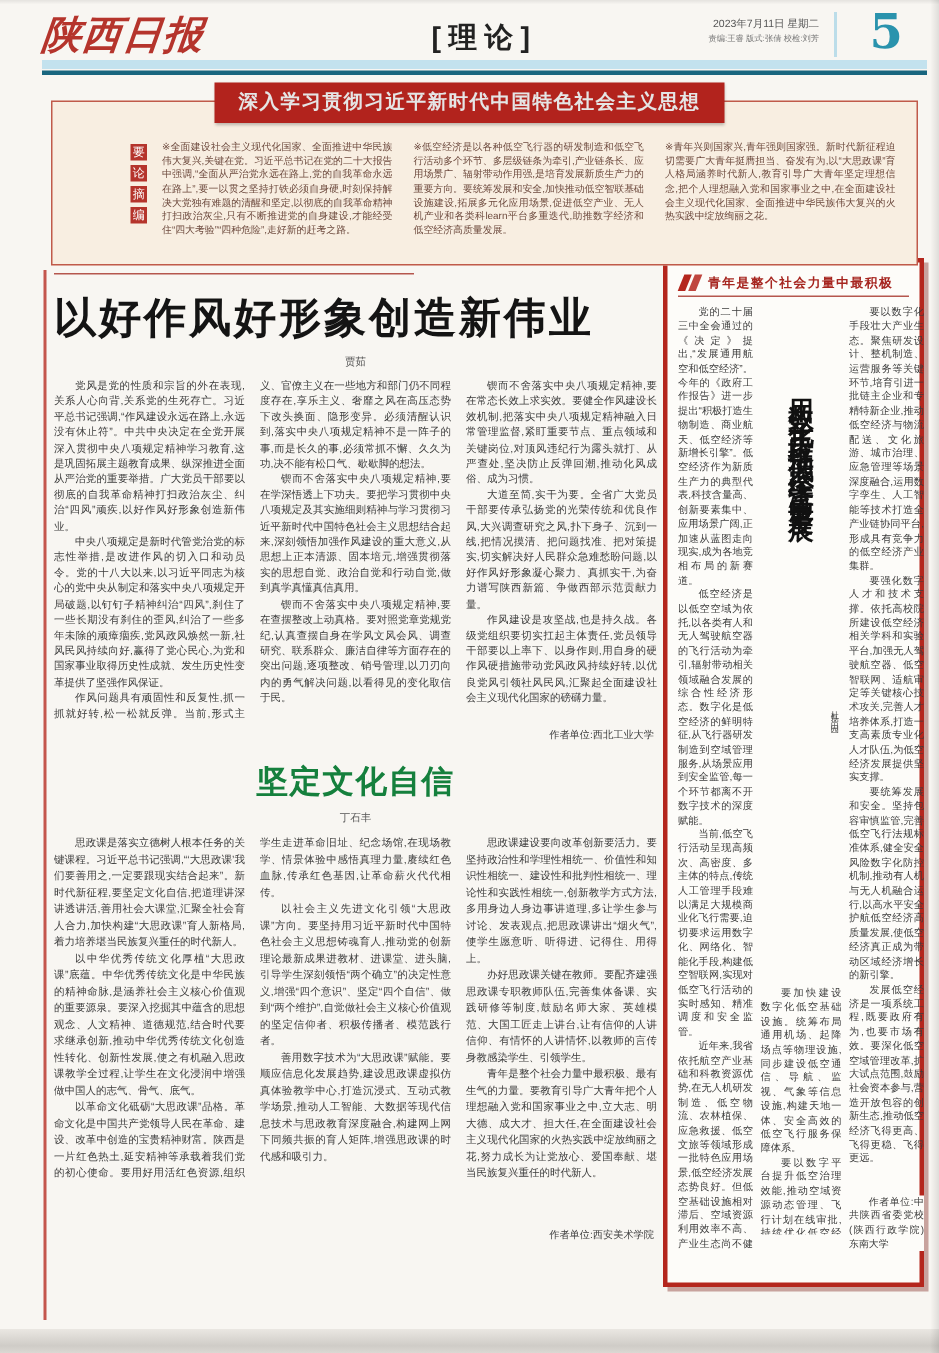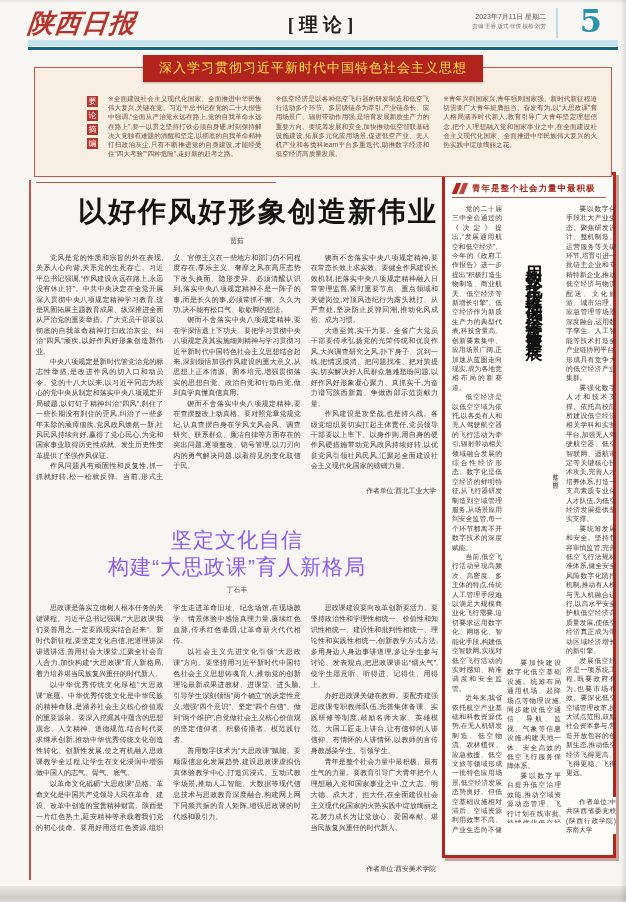--- a/index.html
+++ b/index.html
@@ -4,61 +4,61 @@
 <style>
   html,body{margin:0;padding:0;background:#e7e4df;}
   .paper{position:relative;width:626px;height:902px;margin:0 auto;background:#f8f6f2;overflow:hidden;
          font-family:"Liberation Sans","DejaVu Sans",sans-serif;}
 
   
   .masthead{position:absolute;left:28px;right:8px;top:4px;height:36px;}
   .logo{position:absolute;left:0;top:2px;font-family:"DejaVu Serif","Liberation Serif",serif;
         font-size:26px;font-weight:bold;font-style:italic;color:#b5342c;transform:skewX(-6deg);letter-spacing:1px;}
   .section{position:absolute;left:0;right:0;top:8px;text-align:center;font-size:19px;font-weight:bold;
-           color:#222;letter-spacing:5px;font-family:Liberation Serif, serif;}
+           color:#222;letter-spacing:5px;}
   .dateblock{position:absolute;right:72px;top:8px;text-align:right;color:#555;}
   .date{font-size:7px;line-height:10px;}
   .credits{font-size:5.5px;line-height:8px;color:#777;}
   .vdivider{position:absolute;right:60px;top:4px;width:2px;height:30px;background:#bcdde9;}
   .pageno{position:absolute;right:16px;top:-2px;font-family:"DejaVu Serif","Liberation Serif",serif;
           font-size:32px;color:#2a93ad;font-weight:bold;}
   .band-light{position:absolute;left:28px;right:8px;top:40px;height:6px;background:#c3e2ee;}
   .band-dark{position:absolute;left:28px;right:8px;top:47px;height:3px;background:#19667f;}
 
   
   .banner-wrap{position:absolute;left:0;right:0;top:55px;display:flex;justify-content:center;z-index:3;}
-  .banner{background:#b2231d;color:#fde047;font-size:13px;font-weight:normal;letter-spacing:1px;
+  .banner{background:#b2231d;color:#e5e5e5;font-size:13px;font-weight:bold;letter-spacing:1px;
           padding:4px 16px 5px;box-shadow:0 1px 2px rgba(0,0,0,.25);}
   .digest{position:absolute;left:34px;width:578px;top:67px;height:110px;background:#f8eee1;
           border:1px solid #c05a4a;box-sizing:border-box;display:flex;align-items:flex-start;
           padding:26px 14px 8px 52px;z-index:1;}
   .digest-label{display:flex;flex-direction:column;gap:3px;margin-right:10px;margin-top:2px;}
   .sq{width:11px;height:11px;background:#b5342c;color:#fff;font-size:8px;line-height:11px;text-align:center;}
   .digest-cols{flex:1;display:flex;gap:14px;}
   .digest-item{flex:1;margin:0;font-size:6.6px;line-height:9.2px;text-align:justify;color:#6d4a3e;}
 
   
   .left-rule{position:absolute;left:29px;top:180px;height:700px;width:2px;background:#c4564d;}
   .article-left{position:absolute;left:36px;top:180px;width:402px;}
   .kicker{display:flex;align-items:center;gap:5px;height:13px;}
   .kicker-text{font-size:9.5px;font-weight:bold;color:#a6251f;letter-spacing:1px;}
   .slash{display:inline-block;width:15px;height:11px;position:relative;flex:none;}
   .slash::before,.slash::after{content:"";position:absolute;top:0;bottom:0;width:5px;background:#b4261d;transform:skewX(-22deg);}
   .slash::before{left:2px;}.slash::after{left:9px;opacity:.85;}
   .kicker-line{height:1px;background:#b5574e;margin-top:2px;}
   .kicker-line.partial{width:240px;}
-  .headline1{margin:10px 0 0;font-size:28px;font-weight:900;text-align:right;letter-spacing:2px;color:#141414;}
+  .headline1{margin:10px 0 0;font-size:28px;font-weight:900;text-align:left;letter-spacing:2px;color:#141414;}
   .byline{margin-top:5px;text-align:center;font-size:7px;color:#555;}
   .body{position:relative;margin-top:7px;column-count:3;column-gap:10px;font-size:7px;line-height:10.4px;
         text-align:justify;color:#3c3c3c;overflow:hidden;}
   .body p{margin:0;text-indent:2em;}
   .body1{height:243px;}
   .body2{height:272px;line-height:11px;}
   .source{position:absolute;right:0;bottom:0;background:#f8f6f2;padding:0 2px 0 8px;font-size:6.8px;color:#3c3c3c;}
-  .headline2{margin:30px 0 0;font-size:21px;font-weight:400;text-align:center;letter-spacing:1px;color:#8b5cf6;line-height:27px;}
+  .headline2{margin:12px 0 0;font-size:21px;font-weight:700;text-align:center;letter-spacing:1px;color:#15803d;line-height:27px;}
 
   
   .red-box{position:absolute;left:442px;top:172px;width:174px;height:686px;box-sizing:border-box;
            border:3px solid #b4261d;background:#fdfcf9;box-shadow:3px 3px 0 rgba(128,41,33,.4);padding:7px 7px 6px;}
   .red-box .kicker-text{font-size:8.5px;}
   .red-box .kicker-line{width:100%;}
   .rb-cols{display:flex;gap:5px;margin-top:6px;height:630px;}
   .rb-col{width:50px;flex:none;font-size:6.8px;line-height:9.4px;text-align:justify;color:#3c3c3c;
           overflow:hidden;position:relative;}
   .rb-col p{margin:0;text-indent:2em;}
@@ -128,21 +128,20 @@
       <p>锲而不舍落实中央八项规定精神,要在学深悟透上下功夫。要把学习贯彻中央八项规定及其实施细则精神与学习贯彻习近平新时代中国特色社会主义思想结合起来,深刻领悟加强作风建设的重大意义,从思想上正本清源、固本培元,增强贯彻落实的思想自觉、政治自觉和行动自觉,做到真学真懂真信真用。</p>
       <p>锲而不舍落实中央八项规定精神,要在查摆整改上动真格。要对照党章党规党纪,认真查摆自身在学风文风会风、调查研究、联系群众、廉洁自律等方面存在的突出问题,逐项整改、销号管理,以刀刃向内的勇气解决问题,以看得见的变化取信于民。</p>
       <p>锲而不舍落实中央八项规定精神,要在常态长效上求实效。要健全作风建设长效机制,把落实中央八项规定精神融入日常管理监督,紧盯重要节点、重点领域和关键岗位,对顶风违纪行为露头就打、从严查处,坚决防止反弹回潮,推动化风成俗、成为习惯。</p>
       <p>大道至简,实干为要。全省广大党员干部要传承弘扬党的光荣传统和优良作风,大兴调查研究之风,扑下身子、沉到一线,把情况摸清、把问题找准、把对策提实,切实解决好人民群众急难愁盼问题,以好作风好形象凝心聚力、真抓实干,为奋力谱写陕西新篇、争做西部示范贡献力量。</p>
       <p>作风建设是攻坚战,也是持久战。各级党组织要切实扛起主体责任,党员领导干部要以上率下、以身作则,用自身的硬作风硬措施带动党风政风持续好转,以优良党风引领社风民风,汇聚起全面建设社会主义现代化国家的磅礴力量。</p>
       <div class="source">作者单位:西北工业大学</div>
     </div>
 
     <h2 class="headline2">
       <span>坚定文化自信</span><br>
-      <span>构建“大思政课”育人新格局</span>
     </h2>
     <div class="byline">丁石丰</div>
 
     <div class="body body2">
       <p>思政课是落实立德树人根本任务的关键课程。习近平总书记强调,“‘大思政课’我们要善用之,一定要跟现实结合起来”。新时代新征程,要坚定文化自信,把道理讲深讲透讲活,善用社会大课堂,汇聚全社会育人合力,加快构建“大思政课”育人新格局,着力培养堪当民族复兴重任的时代新人。</p>
       <p>以中华优秀传统文化厚植“大思政课”底蕴。中华优秀传统文化是中华民族的精神命脉,是涵养社会主义核心价值观的重要源泉。要深入挖掘其中蕴含的思想观念、人文精神、道德规范,结合时代要求继承创新,推动中华优秀传统文化创造性转化、创新性发展,使之有机融入思政课教学全过程,让学生在文化浸润中增强做中国人的志气、骨气、底气。</p>
       <p>以革命文化砥砺“大思政课”品格。革命文化是中国共产党领导人民在革命、建设、改革中创造的宝贵精神财富。陕西是一片红色热土,延安精神等承载着我们党的初心使命。要用好用活红色资源,组织学生走进革命旧址、纪念场馆,在现场教学、情景体验中感悟真理力量,赓续红色血脉,传承红色基因,让革命薪火代代相传。</p>
       <p>以社会主义先进文化引领“大思政课”方向。要坚持用习近平新时代中国特色社会主义思想铸魂育人,推动党的创新理论最新成果进教材、进课堂、进头脑,引导学生深刻领悟“两个确立”的决定性意义,增强“四个意识”、坚定“四个自信”、做到“两个维护”,自觉做社会主义核心价值观的坚定信仰者、积极传播者、模范践行者。</p>
       <p>善用数字技术为“大思政课”赋能。要顺应信息化发展趋势,建设思政课虚拟仿真体验教学中心,打造沉浸式、互动式教学场景,推动人工智能、大数据等现代信息技术与思政教育深度融合,构建网上网下同频共振的育人矩阵,增强思政课的时代感和吸引力。</p>
       <p>思政课建设要向改革创新要活力。要坚持政治性和学理性相统一、价值性和知识性相统一、建设性和批判性相统一、理论性和实践性相统一,创新教学方式方法,多用身边人身边事讲道理,多让学生参与讨论、发表观点,把思政课讲出“烟火气”,使学生愿意听、听得进、记得住、用得上。</p>

